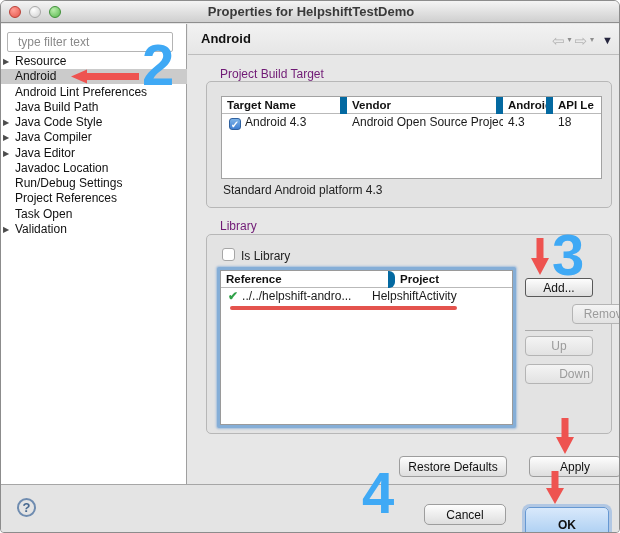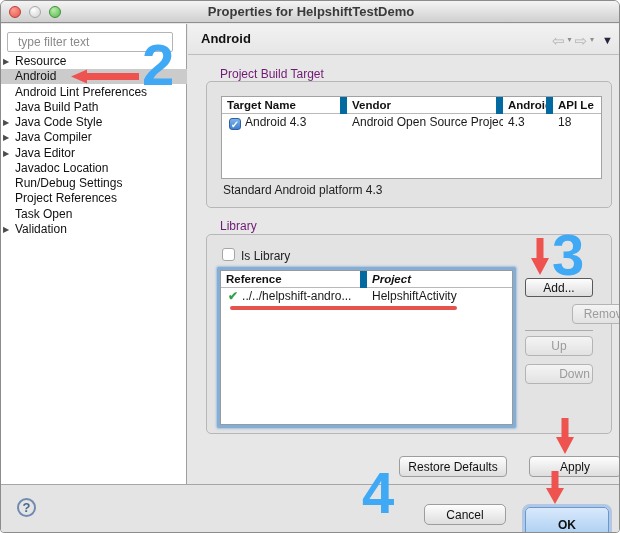--- a/index.html
+++ b/index.html
@@ -179,22 +179,22 @@
 
     <div class="grouplabel" style="left:32px;top:195px;">Library</div>
     <div class="groupbox" style="top:210px;height:200px;"></div>
 
     <span class="cb-empty" style="position:absolute;left:34px;top:224px;width:13px;height:13px;"></span>
     <div class="status" style="left:53px;top:225px;">Is Library</div>
 
     <div class="focusring" style="left:29px;top:243px;width:299px;height:161px;">
       <div class="tbl-inner">
         <div class="thead">
-          <div class="th" style="width:146px;">Reference</div>
-          <div class="th" style="flex:1;font-style:italic;">Project</div>
+          <div class="th" style="width:174px;border-radius:6px;">Reference</div>
+          <div class="th" style="flex:1;">Project</div>
         </div>
         <div class="trowdata">
           <div class="td" style="width:146px;">
             <span class="greencheck">✔</span><span>../../helpshift-andro...</span>
           </div>
           <div class="td" style="flex:1;">HelpshiftActivity</div>
         </div>
       </div>
     </div>
 

